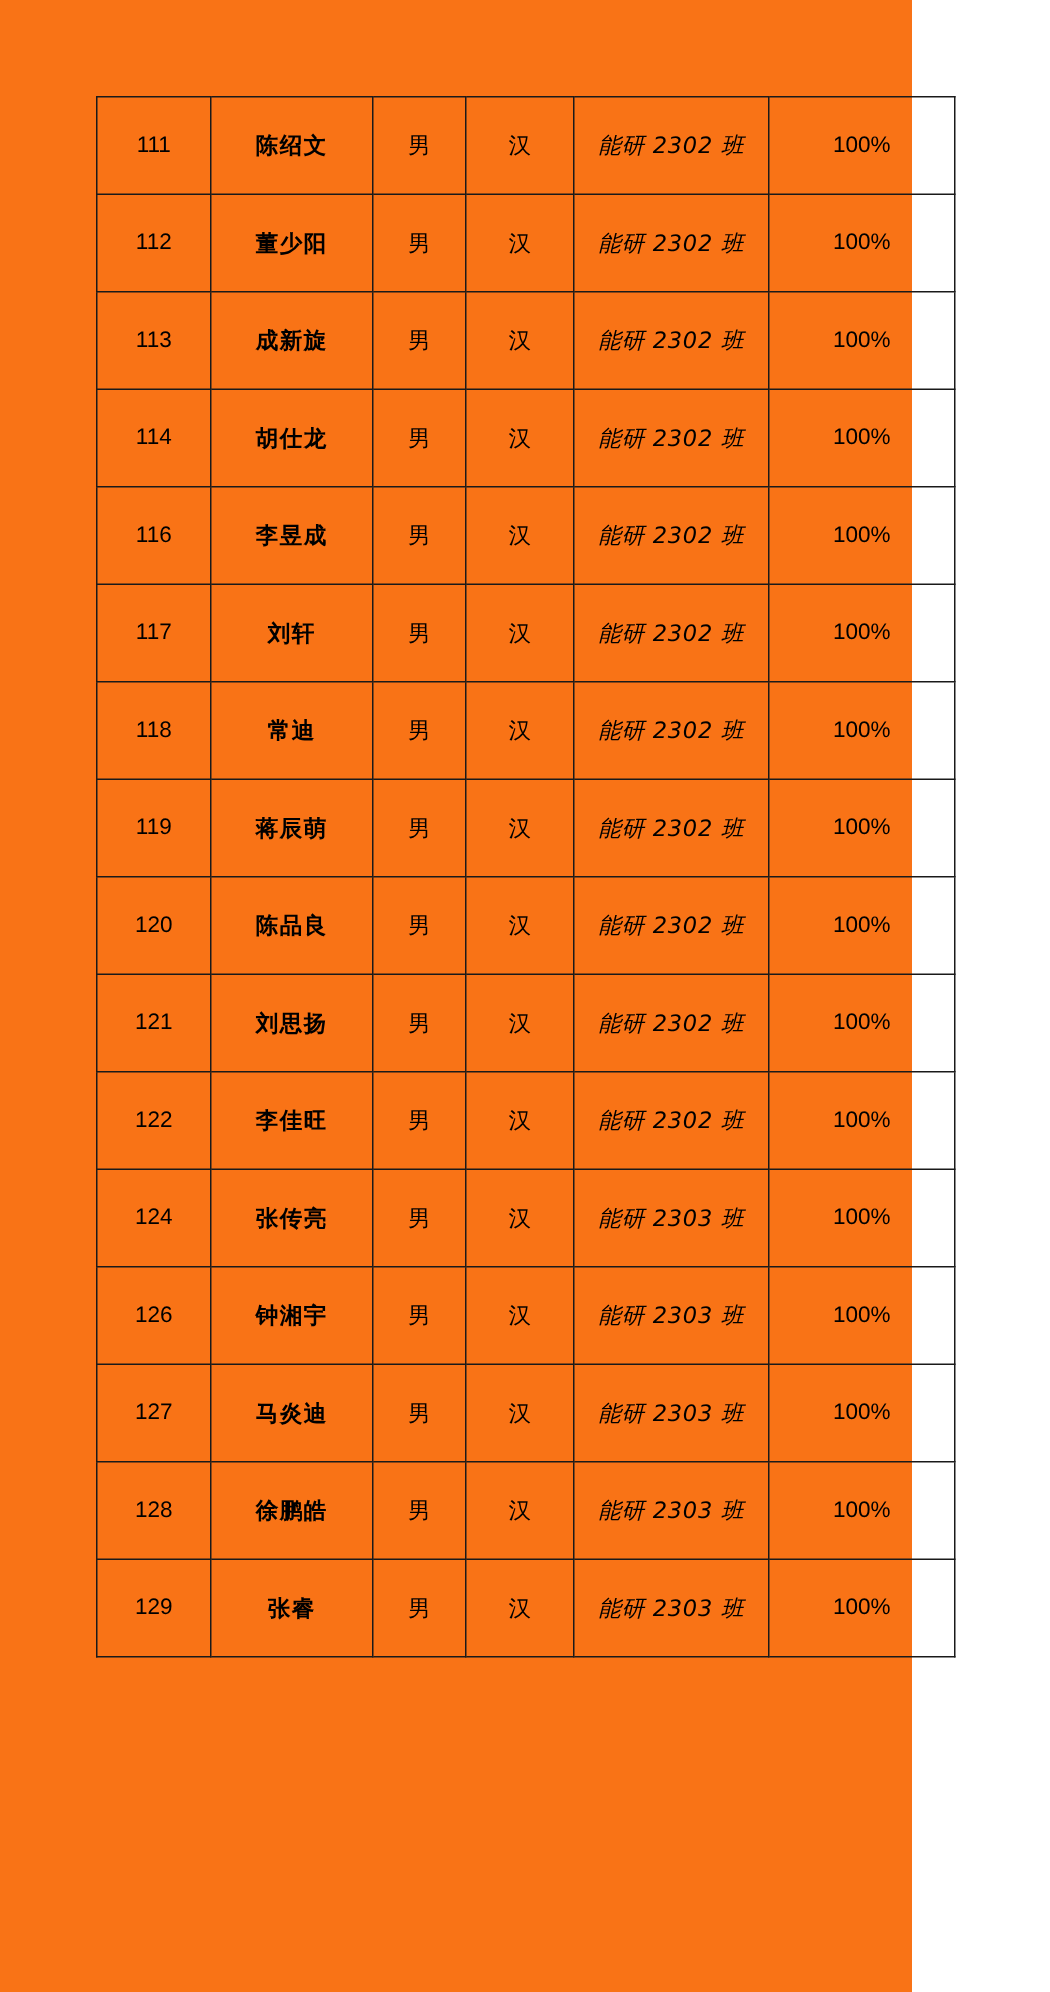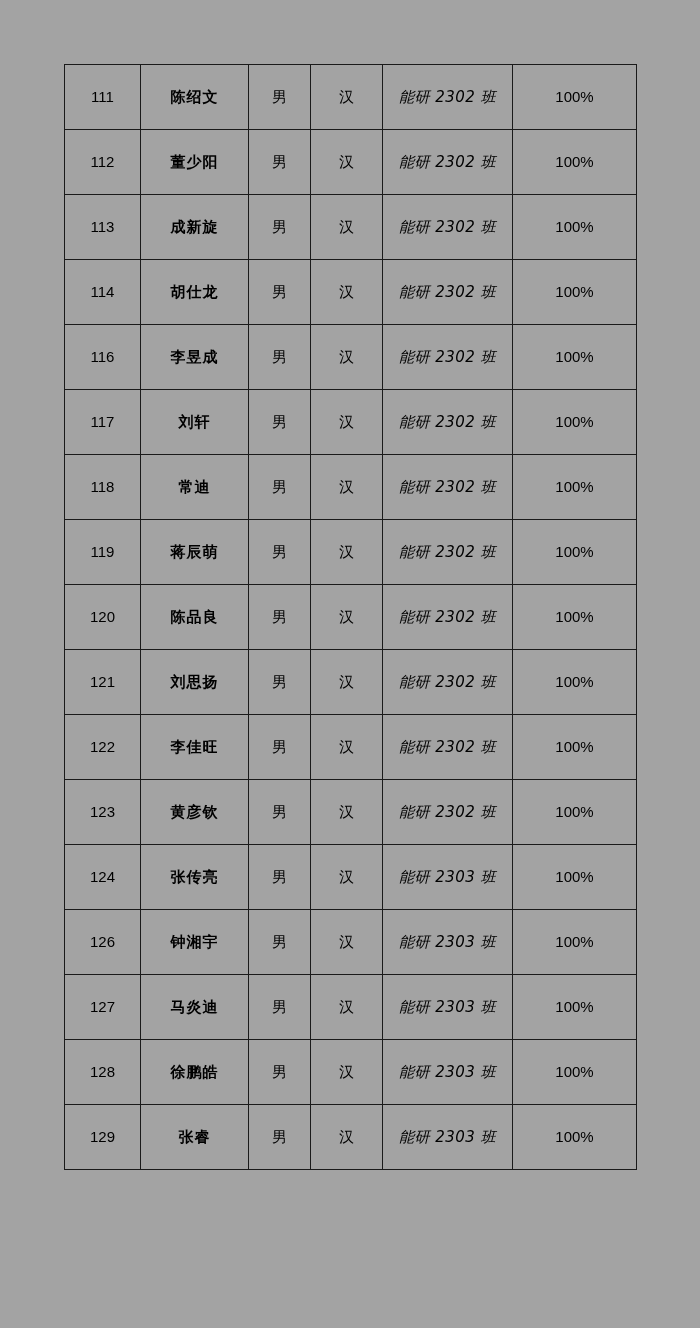--- a/index.html
+++ b/index.html
@@ -9,23 +9,23 @@
   }
   body {
     width: 700px;
     height: 1328px;
     font-family: "Liberation Serif", "DejaVu Serif", serif;
     color: #000000;
     overflow: hidden;
   }
   .page {
     position: relative;
-    width: 700px;
+    width: 608px;
     height: 1328px;
-    background: #a3a3a3;
+    background: #f97316;
     box-sizing: border-box;
   }
   .table-wrap {
     position: absolute;
     left: 64px;
     top: 64px;
     width: 572px;
   }
   table.roster {
     border-collapse: collapse;
@@ -167,28 +167,20 @@
           </tr>
           <tr>
             <td class="index">122</td>
             <td class="name">李佳旺</td>
             <td class="sex">男</td>
             <td class="eth">汉</td>
             <td class="klass">能研 2302 班</td>
             <td class="rate">100%</td>
           </tr>
           <tr>
-            <td class="index">123</td>
-            <td class="name">黄彦钦</td>
-            <td class="sex">男</td>
-            <td class="eth">汉</td>
-            <td class="klass">能研 2302 班</td>
-            <td class="rate">100%</td>
-          </tr>
-          <tr>
             <td class="index">124</td>
             <td class="name">张传亮</td>
             <td class="sex">男</td>
             <td class="eth">汉</td>
             <td class="klass">能研 2303 班</td>
             <td class="rate">100%</td>
           </tr>
           <tr>
             <td class="index">126</td>
             <td class="name">钟湘宇</td>

